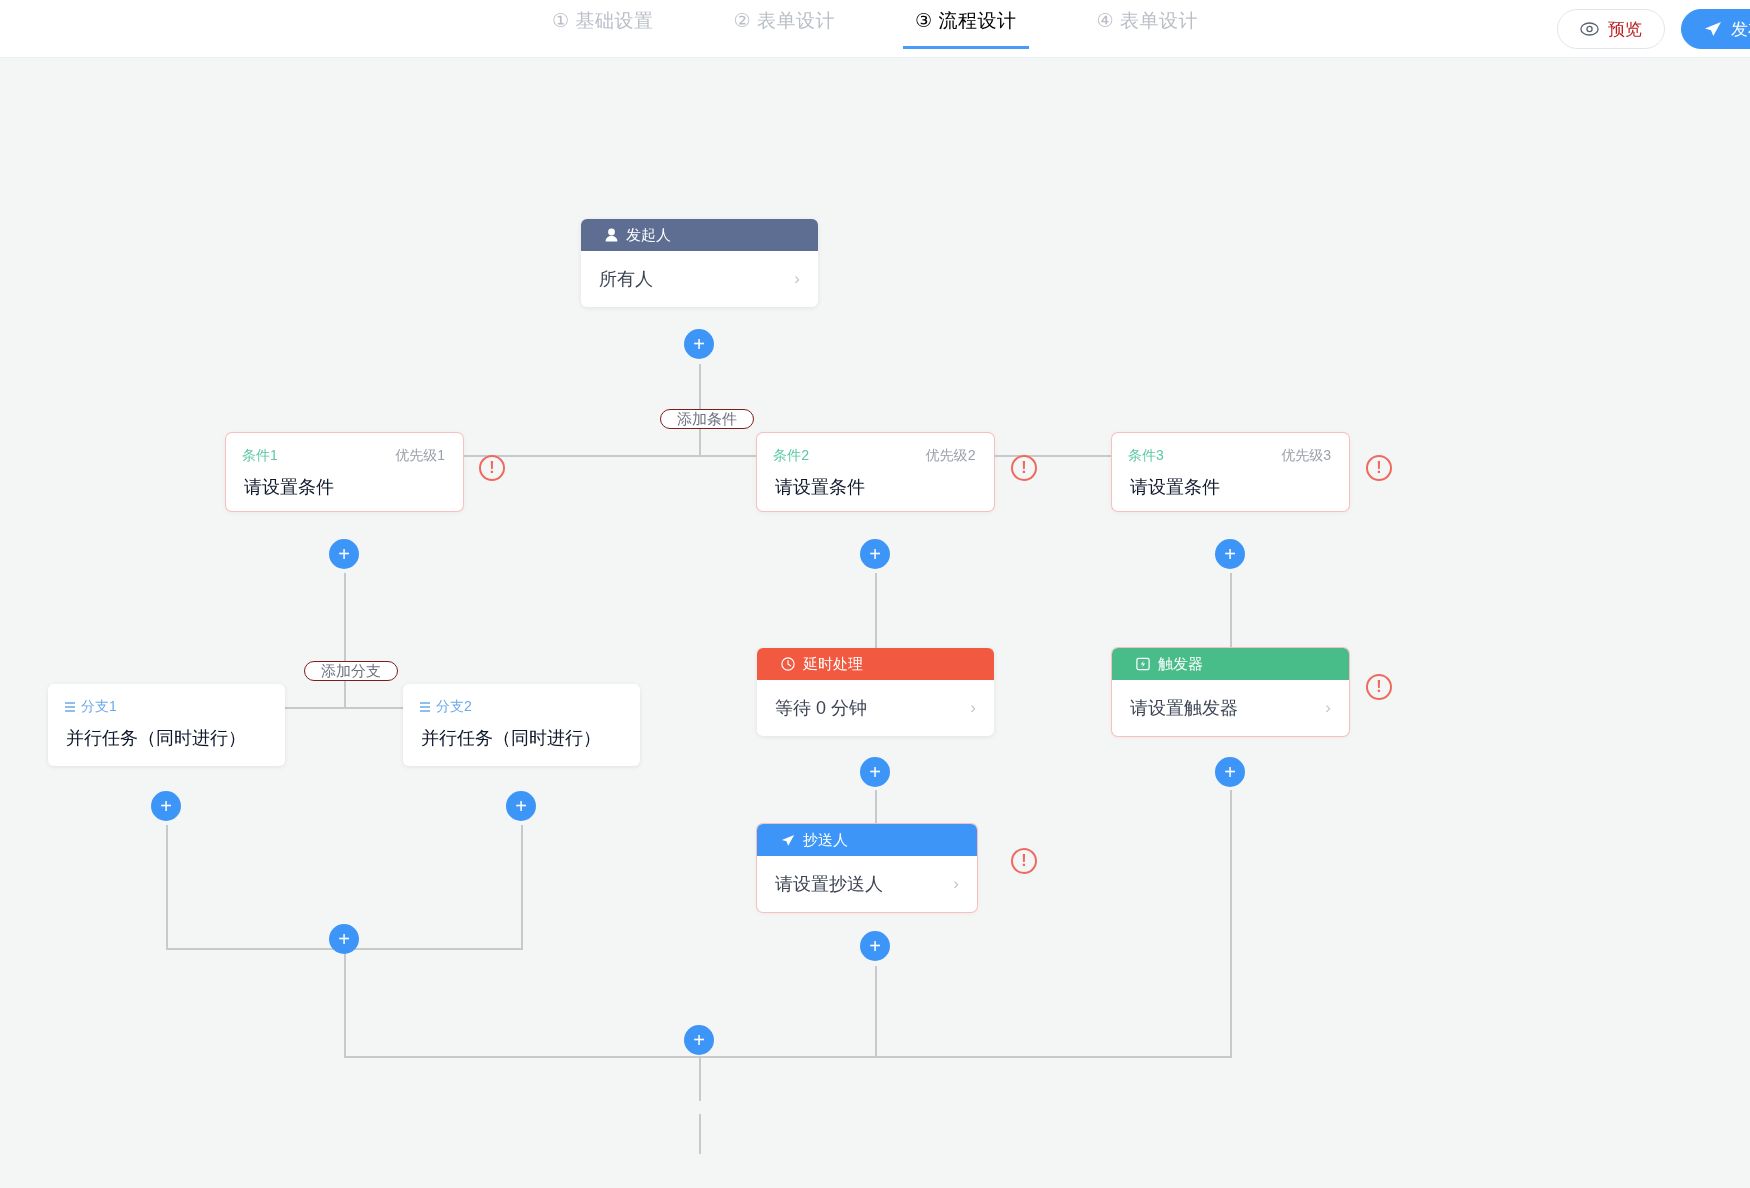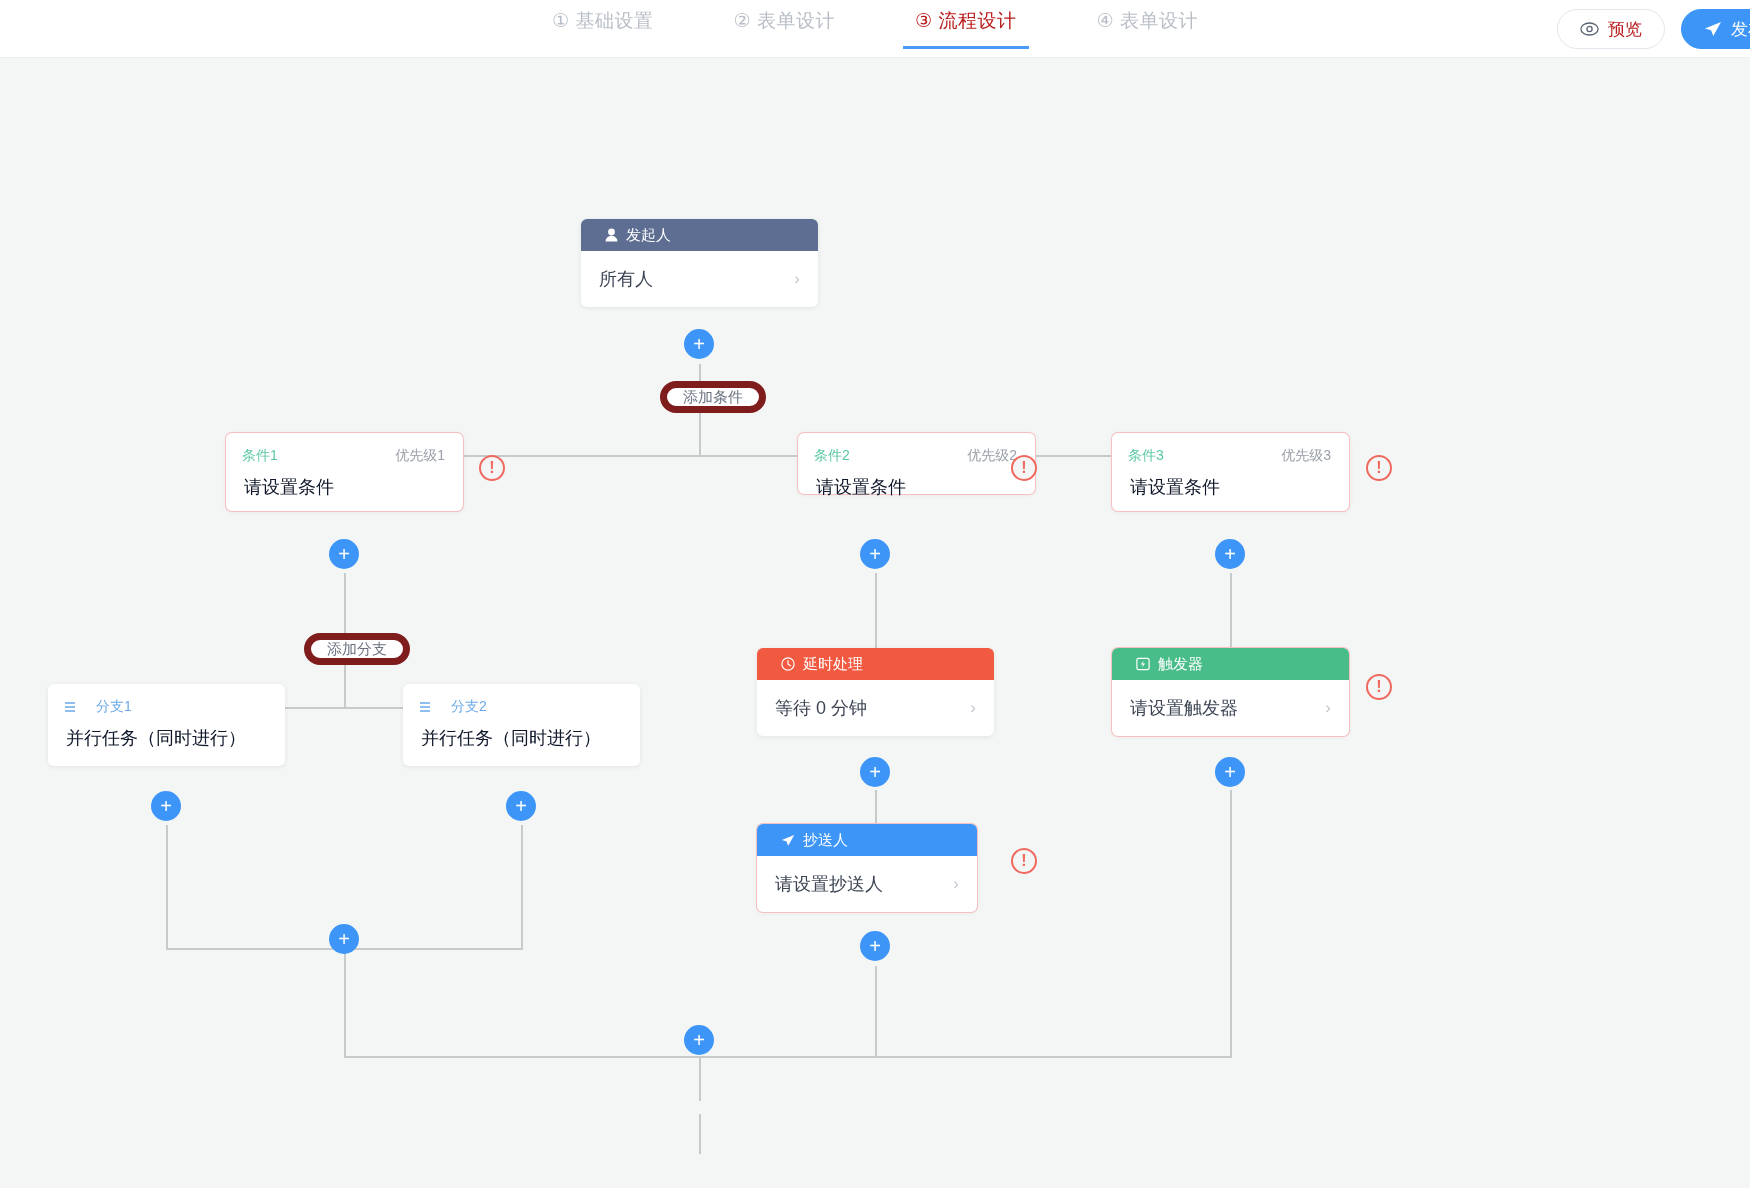--- a/index.html
+++ b/index.html
@@ -16,21 +16,21 @@
     position: absolute; left: 0; top: 0; width: 1750px; height: 58px;
     background: #ffffff;
     display: flex; align-items: center;
     border-bottom: 1px solid #ebeef2;
   }
   .steps { position: absolute; left: 0; top: 0; width: 1750px; height: 58px;
            display: flex; align-items: flex-start; justify-content: center; gap: 76px; padding-top: 9px; }
   .step { font-size: 19px; color: #b9bec7; line-height: 24px; padding: 0 2px 16px 2px;
           position: relative; white-space: nowrap; letter-spacing: .5px; }
   .step .num { margin-right: 6px; }
-  .step.active { color: #b91c1c; }
+  .step.active { color: #000000; }
   .step.active::after {
     content: ""; position: absolute; left: -10px; right: -10px; bottom: 0;
     height: 3px; background: #4a9bf7;
   }
 
   .topbar-actions { position: absolute; right: -38px; top: 0; height: 58px; display: flex; align-items: center; gap: 16px; }
   .btn {
     display: inline-flex; align-items: center; gap: 9px;
     height: 40px; padding: 0 22px; border-radius: 20px;
     font-size: 17px; cursor: pointer; white-space: nowrap;
@@ -66,23 +66,23 @@
            border-left: 7px solid transparent; border-right: 7px solid transparent;
            border-top: 9px solid #c6cacb; }
 
   .plus {
     position: absolute; width: 30px; height: 30px; border-radius: 50%;
     background: #3d96f7; color: #fff; display: flex; align-items: center; justify-content: center;
     font-size: 20px; line-height: 1; cursor: pointer; z-index: 5; font-weight: 300;
   }
 
   .pill {
-    position: absolute; height: 32px; padding: 0 16px; border-radius: 16px;
-    background: #fff; border: 7px solid #7f1d1d; display: flex; align-items: center;
-    font-size: 15px; color: #6b7280; cursor: pointer; z-index: 6; white-space: nowrap;
+    position: absolute; height: 20px; padding: 0 16px; border-radius: 16px;
+    background: #fff; border: 1px solid #7f1d1d; display: flex; align-items: center;
+    font-size: 15px; color: #6b7280; cursor: pointer; z-index: 6; white-space: nowrap; margin-top: 28px;
   }
 
   
   .node { position: absolute; border-radius: 6px; background: #fff; z-index: 4;
           box-shadow: 0 1px 5px rgba(0,0,0,.08); overflow: hidden; cursor: pointer; }
   .node-head { height: 32px; display: flex; align-items: center; gap: 8px;
                padding: 0 24px; color: #fff; font-size: 15px; }
   .node-body { height: 56px; display: flex; align-items: center; justify-content: space-between;
                padding: 0 18px; font-size: 18px; color: #3c4454; }
   .chev { color: #c2c7cf; font-size: 17px; }
@@ -92,21 +92,21 @@
   
   .card { position: absolute; border-radius: 6px; background: #fff; z-index: 4;
           box-shadow: 0 1px 5px rgba(0,0,0,.08); cursor: pointer; }
   .card.err { box-shadow: 0 0 0 1px #f7bfc0, 0 1px 6px rgba(0,0,0,.06); }
   .card-top { display: flex; align-items: center; justify-content: space-between;
               padding: 14px 18px 0 16px; font-size: 14px; }
   .cond-name { color: #5ac8a0; }
   .cond-prio { color: #9aa0a9; }
   .card-text { padding: 10px 18px 0 18px; font-size: 18px; color: #0f172a; }
 
-  .branch-name { color: #6aa9e9; display: flex; align-items: center; gap: 20px; }
+  .branch-name { color: #6aa9e9; display: flex; align-items: center; gap: 5px; }
 
   .errmark {
     position: absolute; width: 26px; height: 26px; border-radius: 50%;
     border: 2px solid #f0695f; color: #f0695f; display: flex; align-items: center;
     justify-content: center; font-size: 16px; font-weight: 700; z-index: 6;
     background: #f4f6f6; cursor: pointer;
   }
 
   svg.ico { display: block; }
 </style>
@@ -221,21 +221,21 @@
 
   <div class="card err" style="left:226px; top:374px; width:237px; height:78px;">
     <div class="card-top">
       <span class="cond-name">条件1</span>
       <span class="cond-prio">优先级1</span>
     </div>
     <div class="card-text">请设置条件</div>
   </div>
   <div class="errmark" style="left:479px; top:396px;">!</div>
 
-  <div class="card err" style="left:798px; top:374px; width:237px; height:61px;">
+  <div class="card err" style="left:757px; top:374px; width:237px; height:78px;font-family:Liberation Mono, monospace;">
     <div class="card-top">
       <span class="cond-name">条件2</span>
       <span class="cond-prio">优先级2</span>
     </div>
     <div class="card-text">请设置条件</div>
   </div>
   <div class="errmark" style="left:1011px; top:396px;">!</div>
 
   <div class="card err" style="left:1112px; top:374px; width:237px; height:78px;">
     <div class="card-top">

